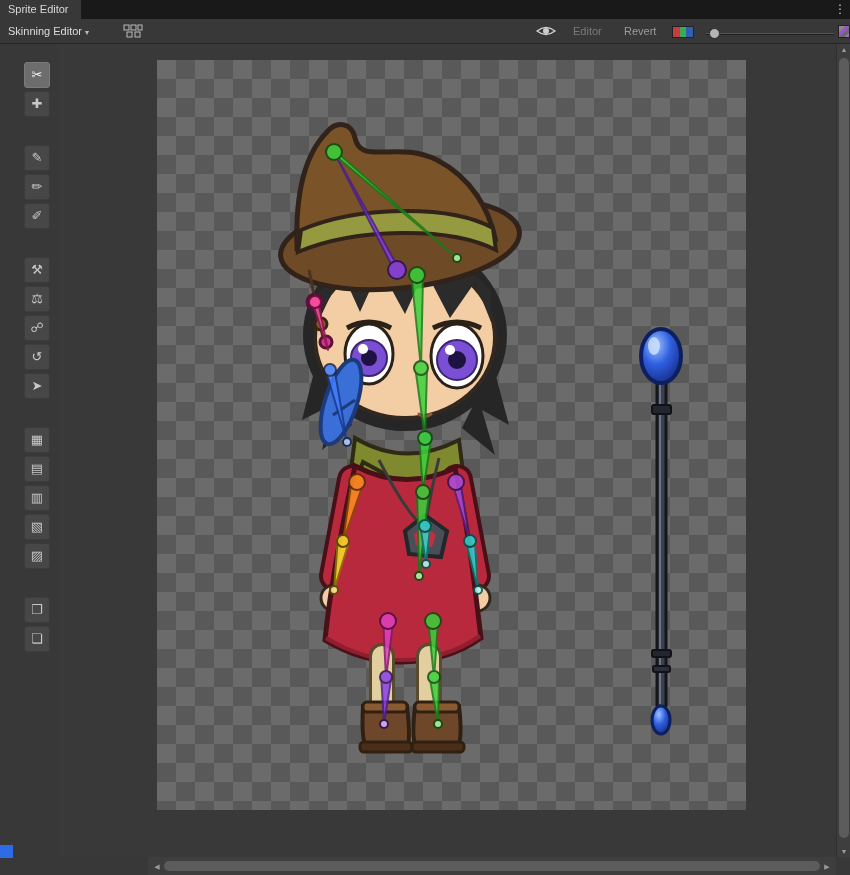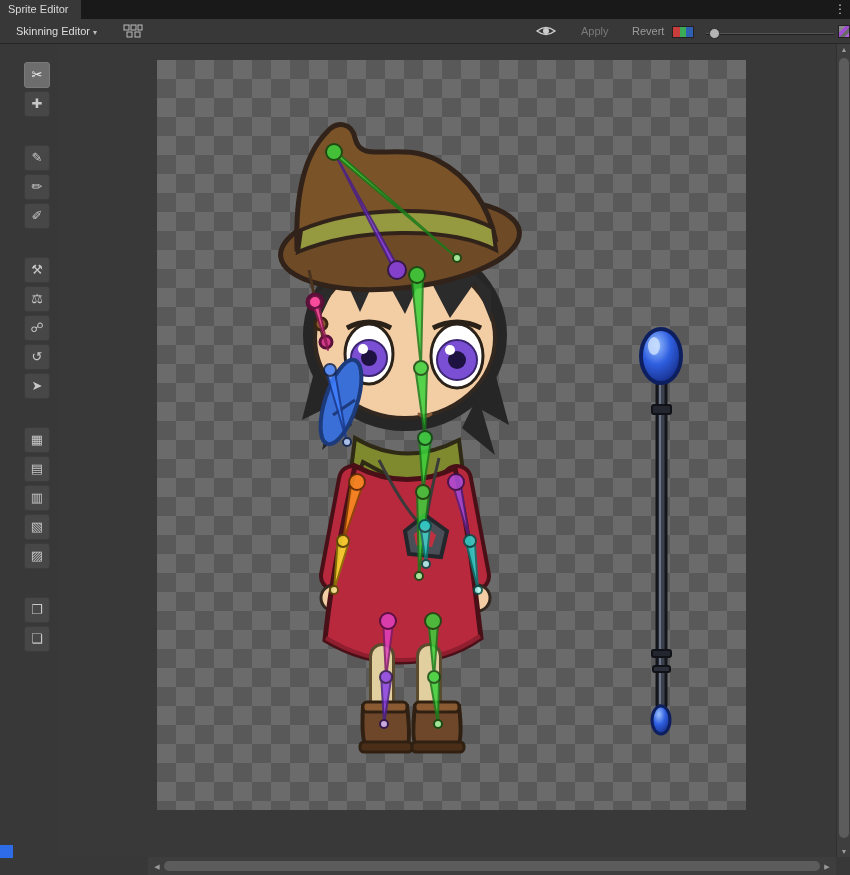--- a/index.html
+++ b/index.html
@@ -10,21 +10,21 @@
 
   
   #tabbar { left:0; top:0; width:850px; height:19px; background:#191919; }
   #tab-sprite-editor { left:0; top:0; height:19px; padding:3px 12px 0 8px;
     background:#383838; color:#d8d8d8; font-size:11px; display:inline-block; }
   #kebab { right:4px; top:1px; color:#cfcfcf; font-size:12px; line-height:16px; cursor:default; }
 
   
   #toolbar { left:0; top:19px; width:850px; height:25px; background:#383838;
              border-bottom:1px solid #262626; }
-  .tbtn { color:#dddddd; font-size:11px; line-height:24px; cursor:default;margin-left:8px; }
+  .tbtn { color:#dddddd; font-size:11px; line-height:24px; cursor:default; }
   #mode-dropdown { left:4px; top:0; padding:0 4px; }
   #mode-dropdown .arrow { font-size:8px; color:#bbbbbb; margin-left:3px; }
   #sprite-sheet-btn { left:122px; top:4px; width:22px; height:17px; text-align:center; }
   #eye-btn { left:535px; top:4px; width:22px; height:17px; }
   #revert-btn { left:573px; top:0; color:#7a7a7a; }
   #apply-btn { left:624px; top:0; color:#9b9b9b; }
   #swatch-rgb { left:672px; top:7px; width:22px; height:12px; border:1px solid #222;
     background:linear-gradient(90deg,#c83c3c 0 34%, #3cab55 34% 67%, #2f5fb0 67% 100%); }
   #slider-track { left:706px; top:14px; width:128px; height:2px; background:#1f1f1f; border-top:1px solid #555; }
   #slider-knob { left:709px; top:9px; width:11px; height:11px; border-radius:50%;
@@ -80,21 +80,21 @@
         <rect x="4" y="9" width="5" height="5" fill="none" stroke="#bbbbbb"></rect>
         <rect x="12" y="9" width="5" height="5" fill="none" stroke="#bbbbbb"></rect>
       </svg>
     </div>
     <div id="eye-btn" class="abs">
       <svg width="22" height="16" viewBox="0 0 22 16">
         <path d="M2 8 Q11 1 20 8 Q11 15 2 8 Z" fill="none" stroke="#cccccc" stroke-width="1.4"></path>
         <circle cx="11" cy="8" r="3" fill="#cccccc"></circle>
       </svg>
     </div>
-    <div id="revert-btn" class="abs tbtn">Apply</div>
+    <div id="revert-btn" class="abs tbtn">Editor</div>
     <div id="apply-btn" class="abs tbtn">Revert</div>
     <div id="swatch-rgb" class="abs"></div>
     <div id="slider-track" class="abs"></div>
     <div id="slider-knob" class="abs"></div>
     <div id="bone-gradient-swatch" class="abs"></div>
   </div>
 
   <div id="toolstrip" class="abs">
     <div class="tool-group">
       <div class="tool-btn selected">✂</div>

